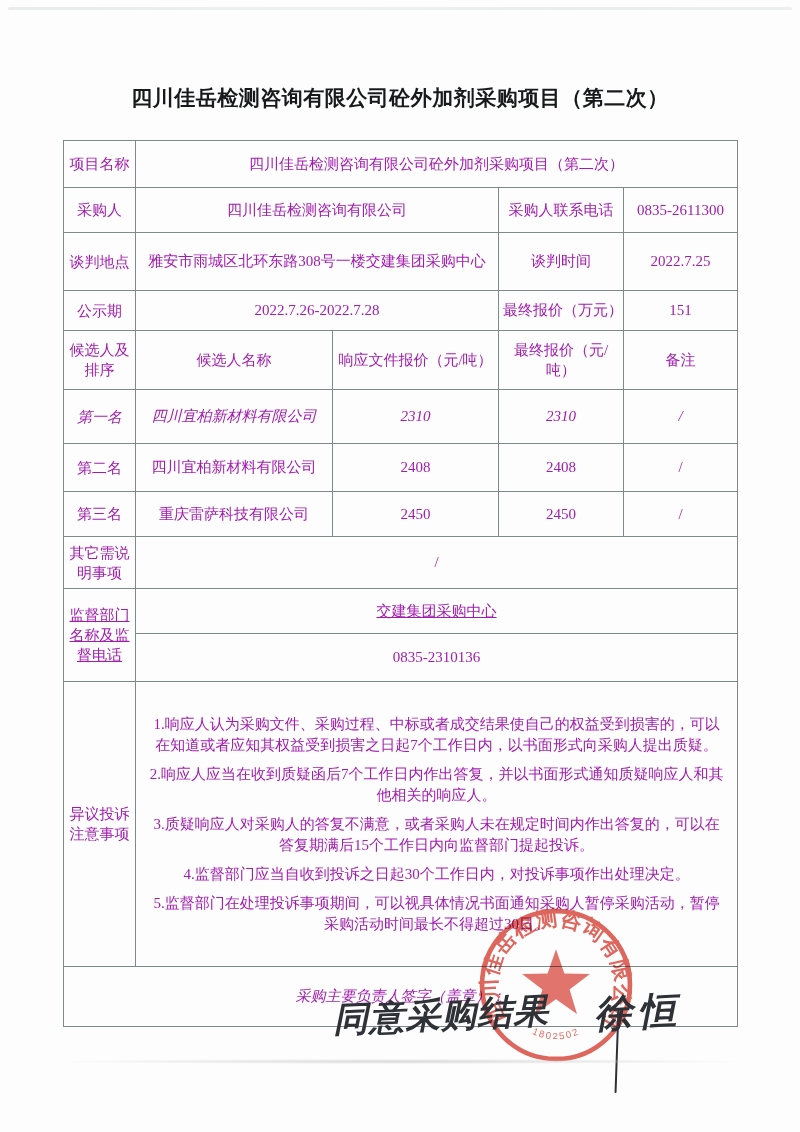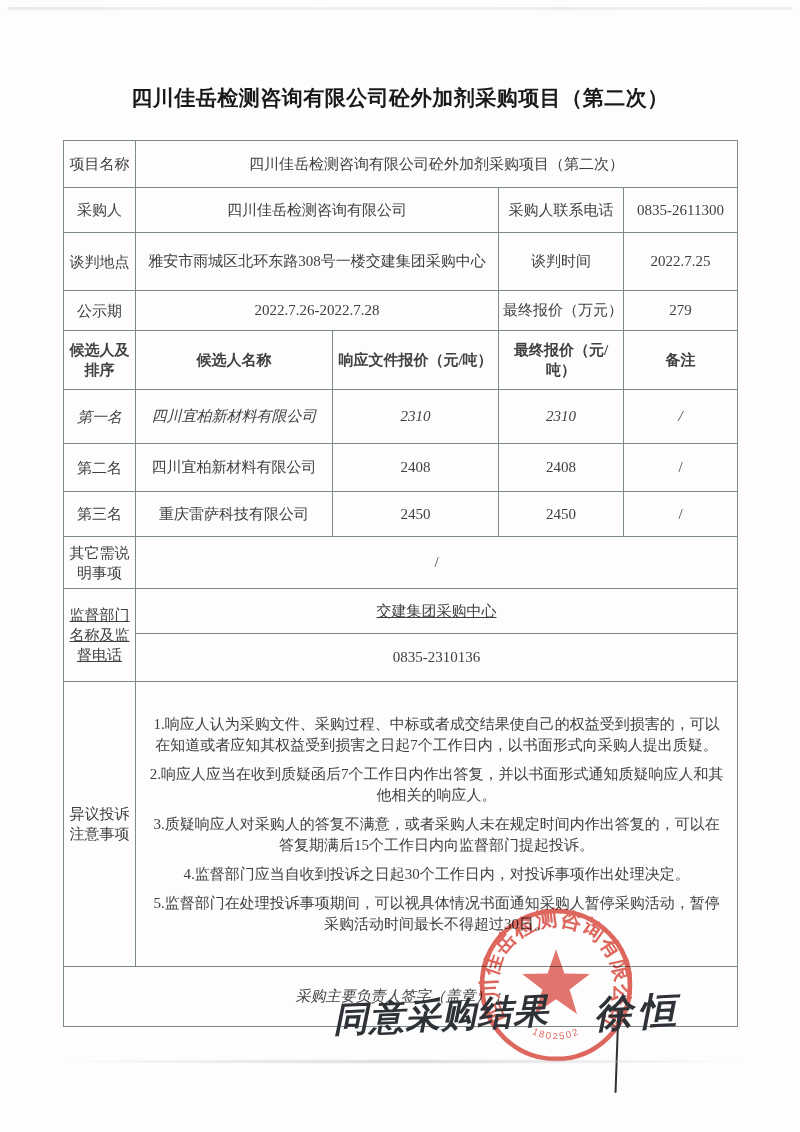--- a/index.html
+++ b/index.html
@@ -32,40 +32,40 @@
     font-family:"Liberation Sans","DejaVu Sans",sans-serif;
     font-weight:bold;font-size:21px;line-height:27px;
     color:#17191b;letter-spacing:.5px;
   }
   table.main{
     position:absolute;top:140px;left:63px;
     width:674px;
     border-collapse:collapse;
     table-layout:fixed;
     font-size:15px;
-    color:#404040;
+    color:#a21caf;
   }
   table.main td{
     border:1px solid #7d8a8a;
     text-align:center;
     vertical-align:middle;
     padding:2px 4px;
     overflow:hidden;
   }
   td.lbl{padding:2px 6px;line-height:20px;}
   td.left{text-align:left;padding-left:10px;font-style:italic;}
   td.nowrap{white-space:nowrap;padding:2px 2px;}
   td.objection-body{
     text-align:left;vertical-align:top;
     padding:60px 8px 8px 9px;
     line-height:21px;
   }
   .obj-item{margin:8px;}
   tr.r1{height:47px;} tr.r2{height:45px;} tr.r3{height:58px;}
-  tr.r4{height:40px;} tr.r5{height:59px;font-weight:bold;} tr.r6{height:54px;font-style:italic;}
+  tr.r4{height:40px;} tr.r5{height:59px;} tr.r6{height:54px;font-style:italic;}
   tr.r7{height:48px;} tr.r8{height:45px;} tr.r9{height:52px;}
   tr.r10a{height:45px;text-decoration:underline;} tr.r10b{height:48px;}
   tr.r11{height:285px;} tr.r12{height:60px;}
   
   .seal{
     position:absolute;left:471px;top:900px;width:170px;height:170px;
     mix-blend-mode:multiply;opacity:.82;
     pointer-events:none;
   }
   
@@ -123,21 +123,21 @@
       <tr class="r3">
         <td class="lbl">谈判地点</td>
         <td colspan="2">雅安市雨城区北环东路308号一楼交建集团采购中心</td>
         <td>谈判时间</td>
         <td>2022.7.25</td>
       </tr>
       <tr class="r4">
         <td class="lbl">公示期</td>
         <td colspan="2">2022.7.26-2022.7.28</td>
         <td class="nowrap">最终报价（万元）</td>
-        <td>279</td>
+        <td>151</td>
       </tr>
       <tr class="r5">
         <td class="lbl">候选人及排序</td>
         <td>候选人名称</td>
         <td class="nowrap">响应文件报价（元/吨）</td>
         <td class="lbl">最终报价（元/吨）</td>
         <td>备注</td>
       </tr>
       <tr class="r6">
         <td class="lbl">第一名</td>

